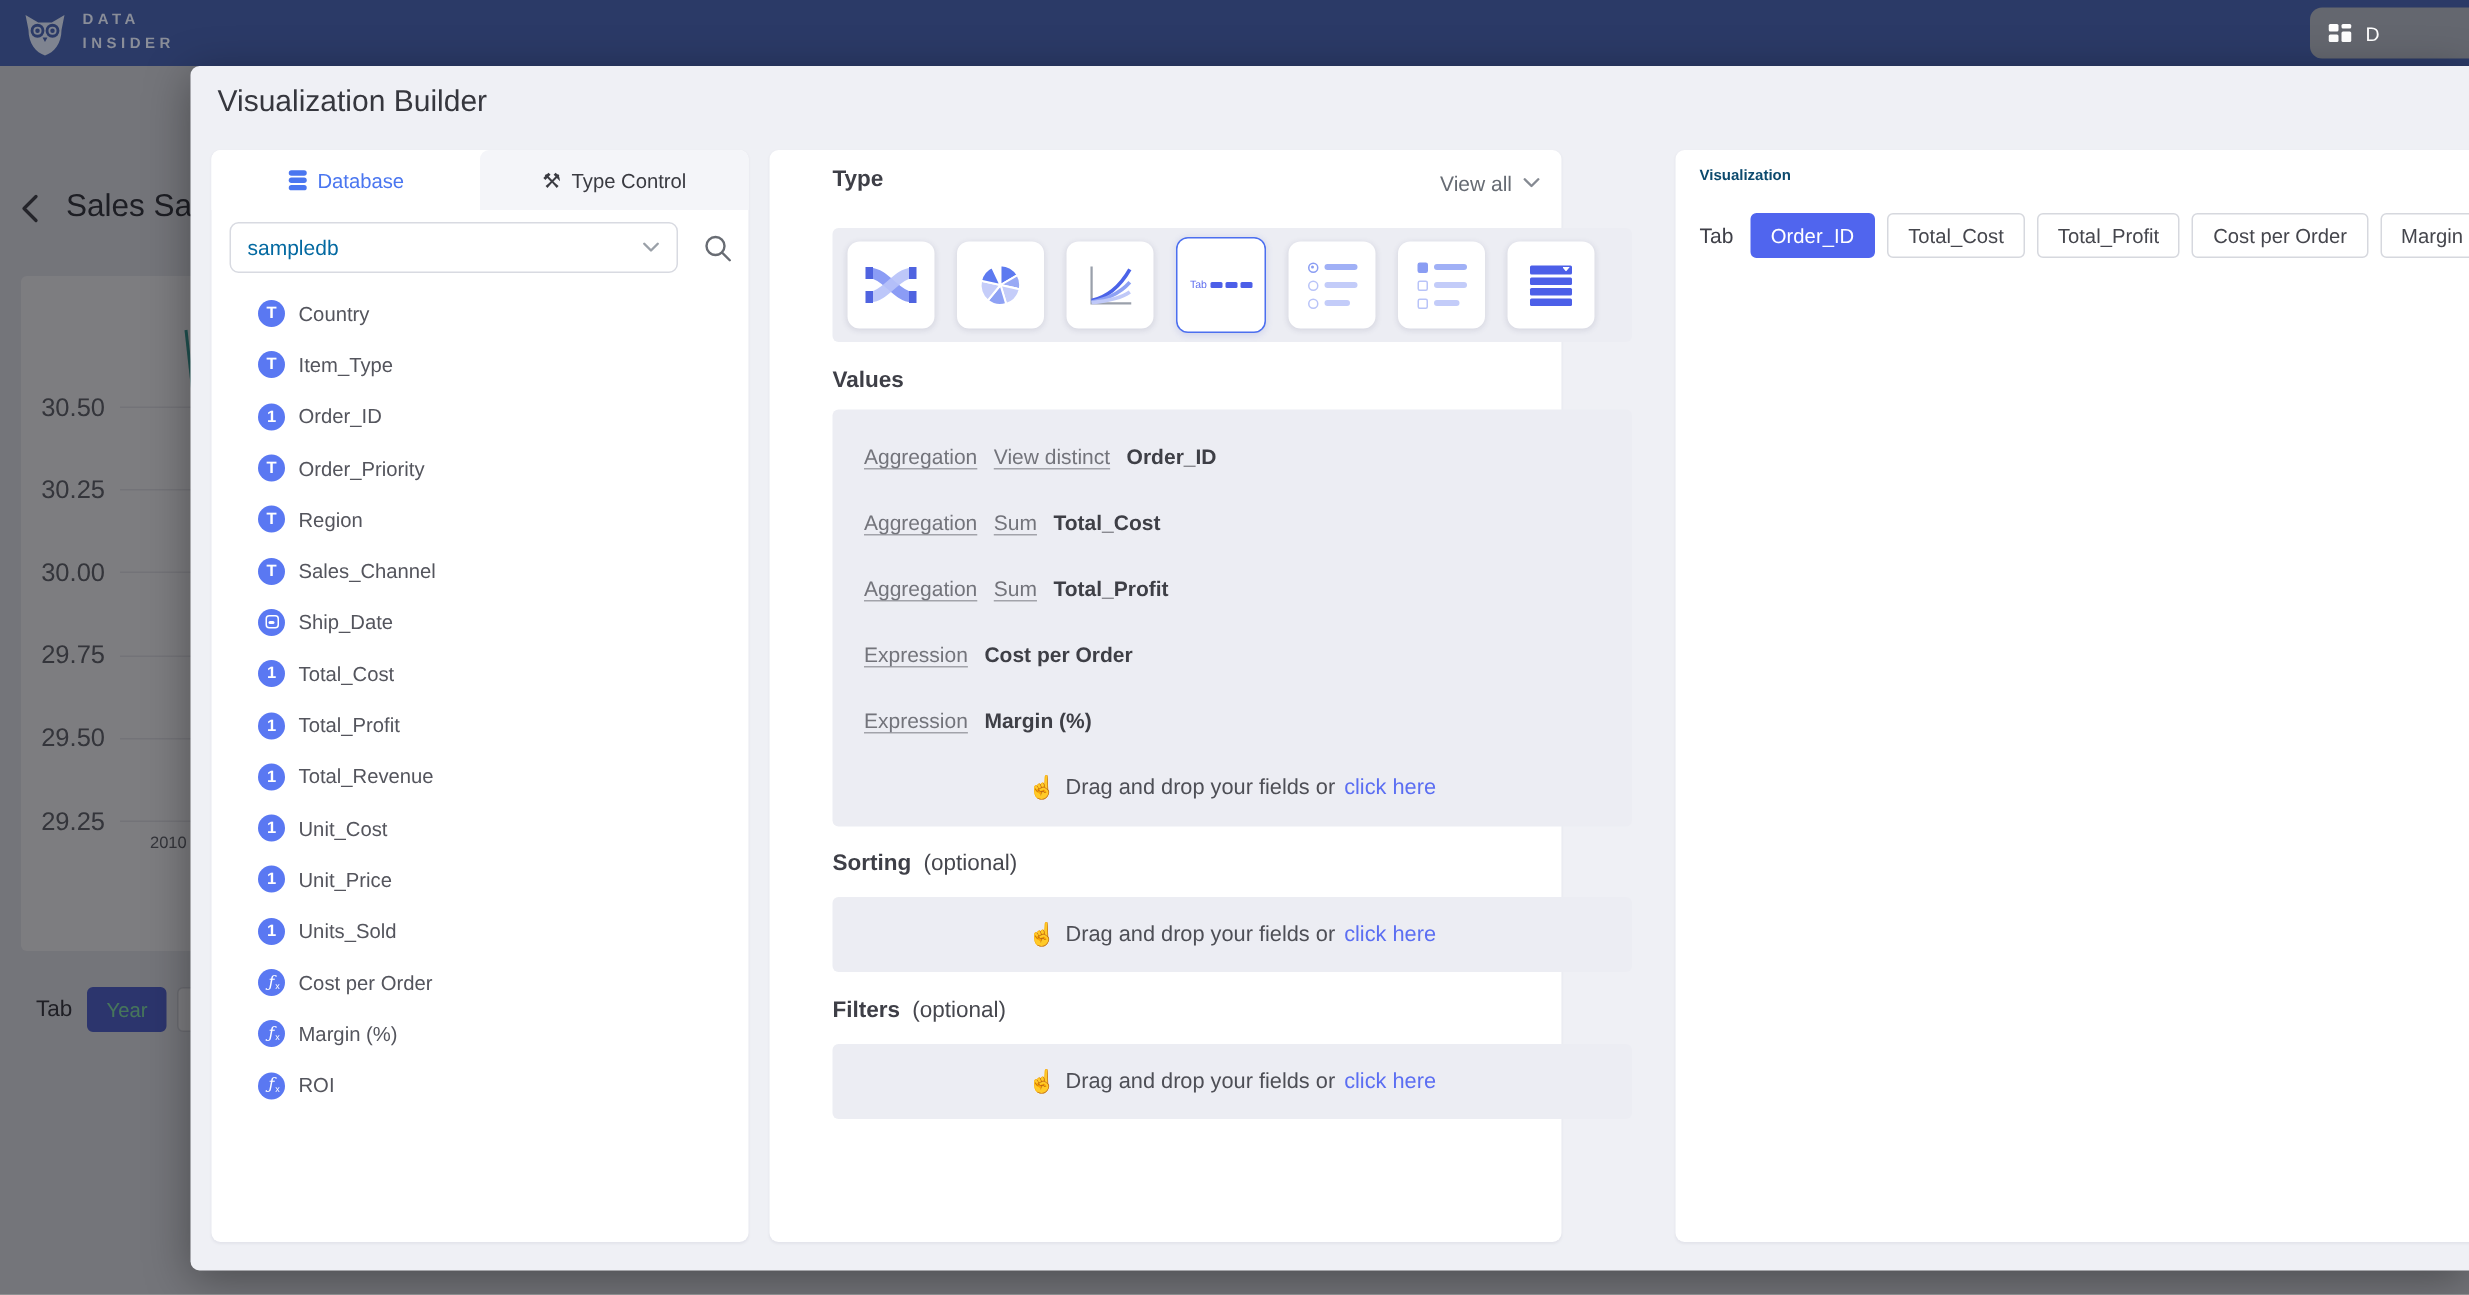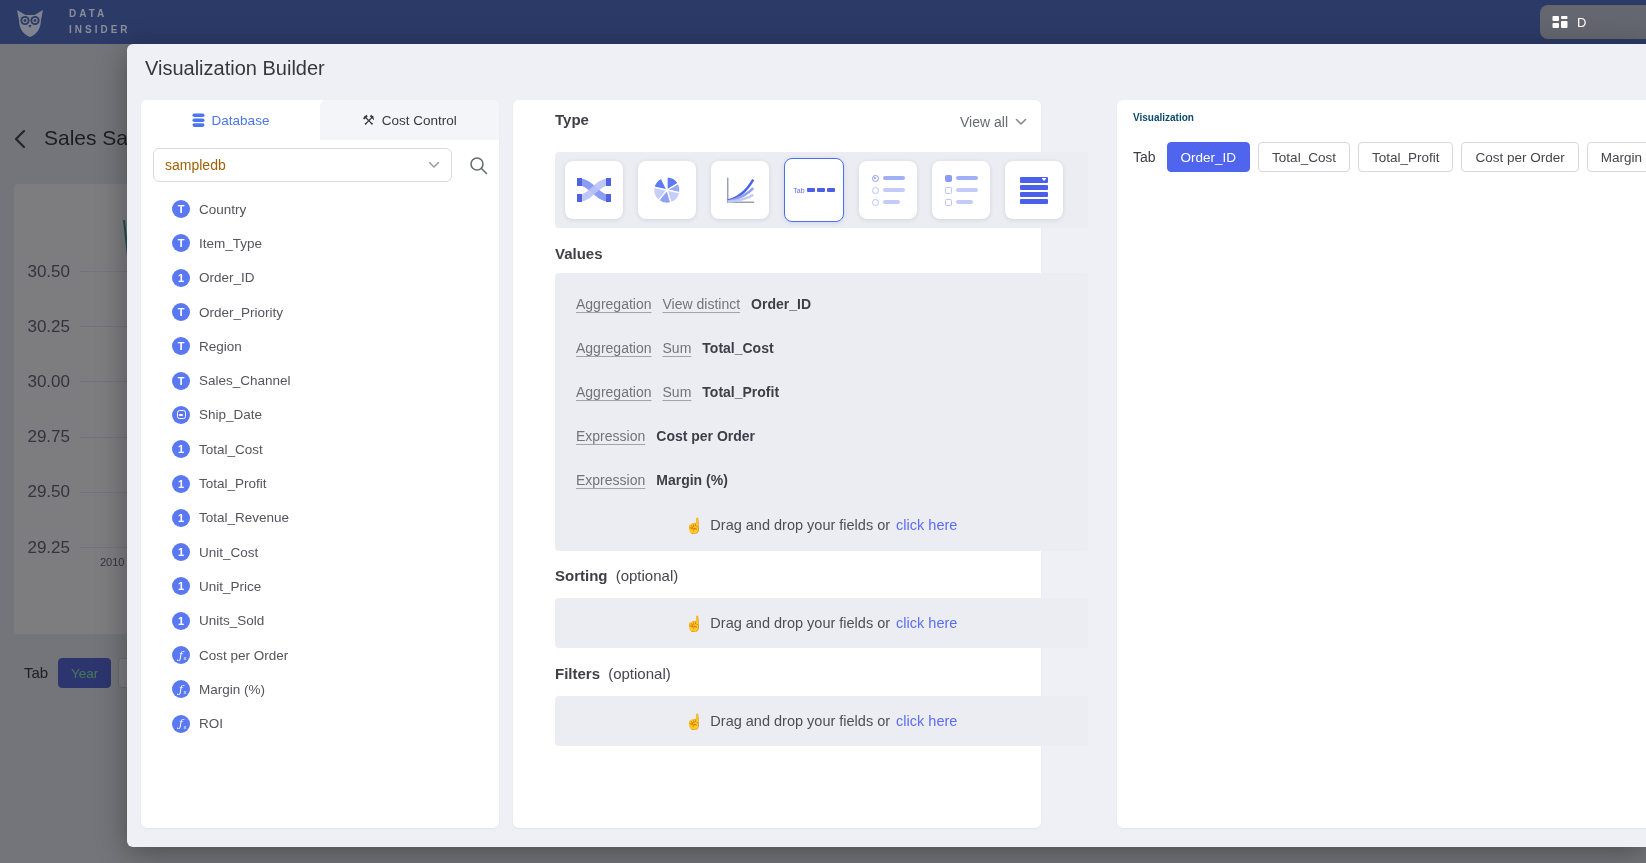--- a/index.html
+++ b/index.html
@@ -1,20 +1,20 @@
 <!DOCTYPE html>
 <html><head>
 <meta charset="utf-8">
 <style>
   html,body{margin:0;padding:0;background:#444;}
   #app{position:relative;width:1646px;height:863px;overflow:hidden;background:#ecedf2;
        font-family:"Liberation Sans",sans-serif;-webkit-font-smoothing:antialiased;}
   
   .nav{position:absolute;left:0;top:0;right:0;height:44px;background:#2b3a67;z-index:3;display:flex;align-items:center;}
-  .brand{display:flex;align-items:center;gap:21px;margin-left:12px;}
+  .brand{display:flex;align-items:center;gap:7px;margin-left:12px;}
   .brand-text{font-size:10px;font-weight:700;letter-spacing:3px;color:#8a8e99;line-height:1.6;}
   .nav-btn{position:absolute;left:1540px;top:5px;height:34px;width:160px;border-radius:8px;background:#64676f;
            display:flex;align-items:center;gap:8px;padding:0 11px;color:#fff;font-size:13px;box-sizing:border-box;cursor:pointer;}
   
   .backpage{position:absolute;inset:44px 0 0 0;background:#ecedf2;}
   .back-arrow{position:absolute;left:8px;top:82px;cursor:pointer;}
   .back-title{position:absolute;left:44px;top:82px;font-size:21px;color:#2c2d33;}
   .chart-card{position:absolute;left:14px;top:140px;width:420px;height:450px;background:#fff;border-radius:4px;}
   .ticks{position:absolute;left:10px;top:60px;width:390px;}
   .tick-row{height:55.2px;display:flex;align-items:center;}
@@ -38,21 +38,21 @@
   .mid-card{left:386px;width:528px;}
   .right-card{left:990px;width:720px;}
   
   .lp-tabs{display:flex;height:40px;}
   .lp-tab{flex:1;display:flex;align-items:center;justify-content:center;gap:7px;font-size:13.5px;font-weight:500;
           color:#3a3b42;background:#f4f5f9;border-radius:6px 6px 0 0;cursor:pointer;}
   .lp-tab.active{background:#fff;color:#4a76f0;}
   .tools-glyph{font-size:14px;line-height:1;}
   .db-select{position:absolute;left:12px;top:48px;width:299px;height:28px;border:1px solid #d8dae1;border-radius:6px;
              display:flex;align-items:center;justify-content:space-between;padding:16px 11px;box-sizing:border-box;
-             font-size:14px;color:#a16207;background:#fff;cursor:pointer;}
+             font-size:14px;color:#0369a1;background:#fff;cursor:pointer;}
   .search-ic{position:absolute;left:327px;top:55px;cursor:pointer;}
   .field-list{position:absolute;left:0;top:92px;right:0;}
   .field-row{height:34.3px;display:flex;align-items:center;gap:9px;padding-left:31px;font-size:13.5px;color:#54555d;cursor:grab;}
   .fi{width:18px;height:18px;border-radius:50%;background:#5a78f2;position:relative;flex:none;}
   .fi::before{position:absolute;inset:0;display:flex;align-items:center;justify-content:center;color:#fff;font-weight:700;font-size:11px;}
   .fi[data-type="text"]::before{content:"T";}
   .fi[data-type="number"]::before{content:"1";}
   .fi[data-type="function"]::before{content:"ƒ";font-family:"DejaVu Serif",serif;font-style:italic;font-weight:400;font-size:10.5px;padding-bottom:1px;}
   .fi[data-type="function"]::after{content:"x";position:absolute;right:3.5px;bottom:3px;font-size:6px;color:#fff;}
   .fi[data-type="date"]::before{content:"";position:absolute;left:4.5px;top:4.5px;width:9px;height:9px;border:1.4px solid #fff;border-radius:2.5px;box-sizing:border-box;}
@@ -202,21 +202,21 @@
         <div class="lp-tab active">
           <svg width="13" height="15" viewBox="0 0 13 15">
             <rect x="0.5" y="0.5" width="12" height="3.6" rx="1.8" fill="#4a76f0"></rect>
             <rect x="0.5" y="5.4" width="12" height="3.6" rx="1.8" fill="#4a76f0"></rect>
             <rect x="0.5" y="10.3" width="12" height="3.6" rx="1.8" fill="#4a76f0"></rect>
           </svg>
           <span>Database</span>
         </div>
         <div class="lp-tab">
           <span class="tools-glyph">⚒</span>
-          <span>Cost Control</span>
+          <span>Type Control</span>
         </div>
       </div>
 
       <div class="db-select">
         <span>sampledb</span>
         <svg width="12" height="8" viewBox="0 0 12 8">
             <polyline points="1.5,1.5 6,6 10.5,1.5" fill="none" stroke="#9aa0a8" stroke-width="1.6" stroke-linecap="round" stroke-linejoin="round"></polyline>
           </svg>
       </div>
       <span class="search-ic">

